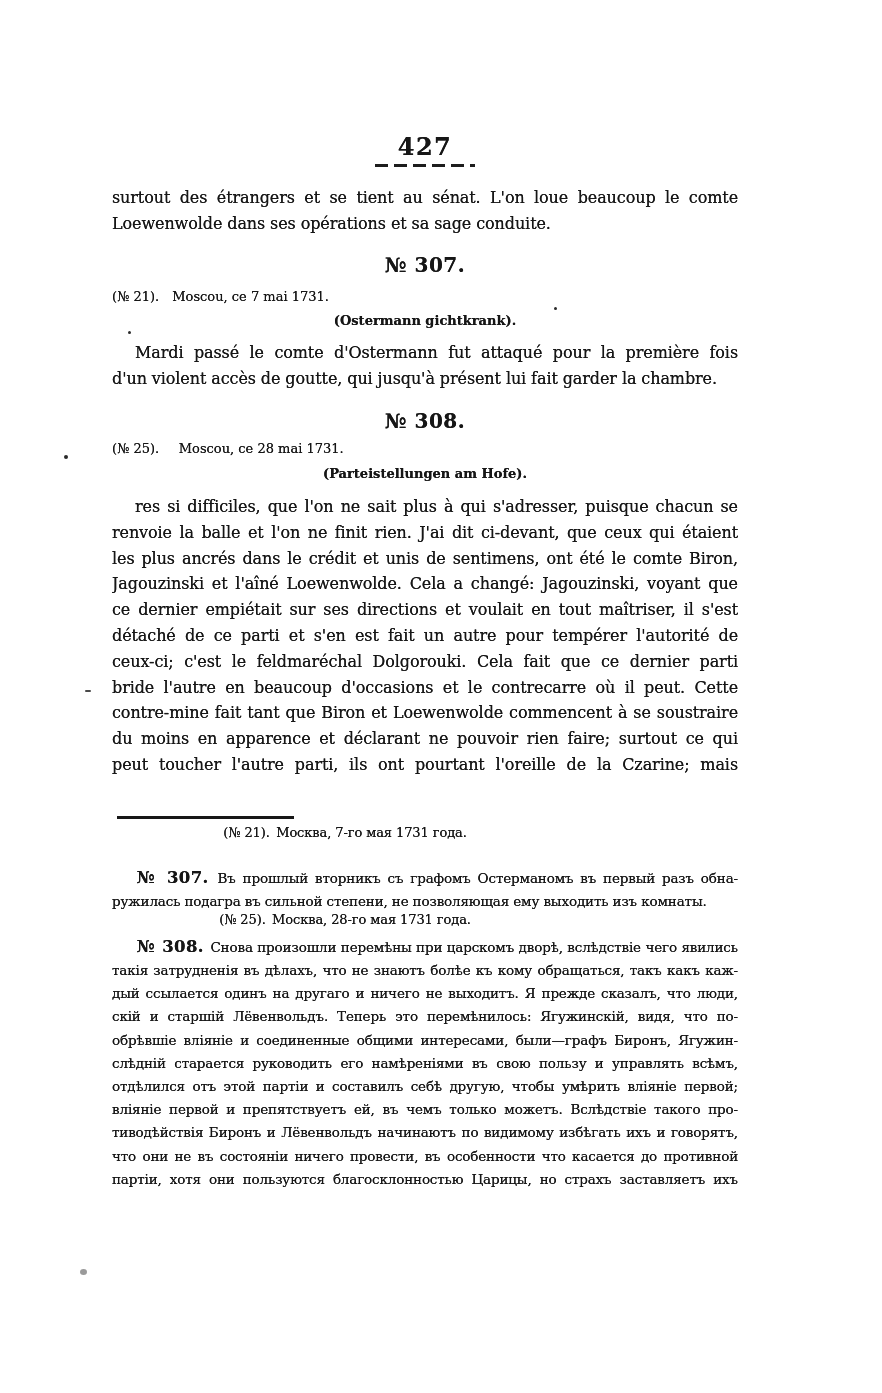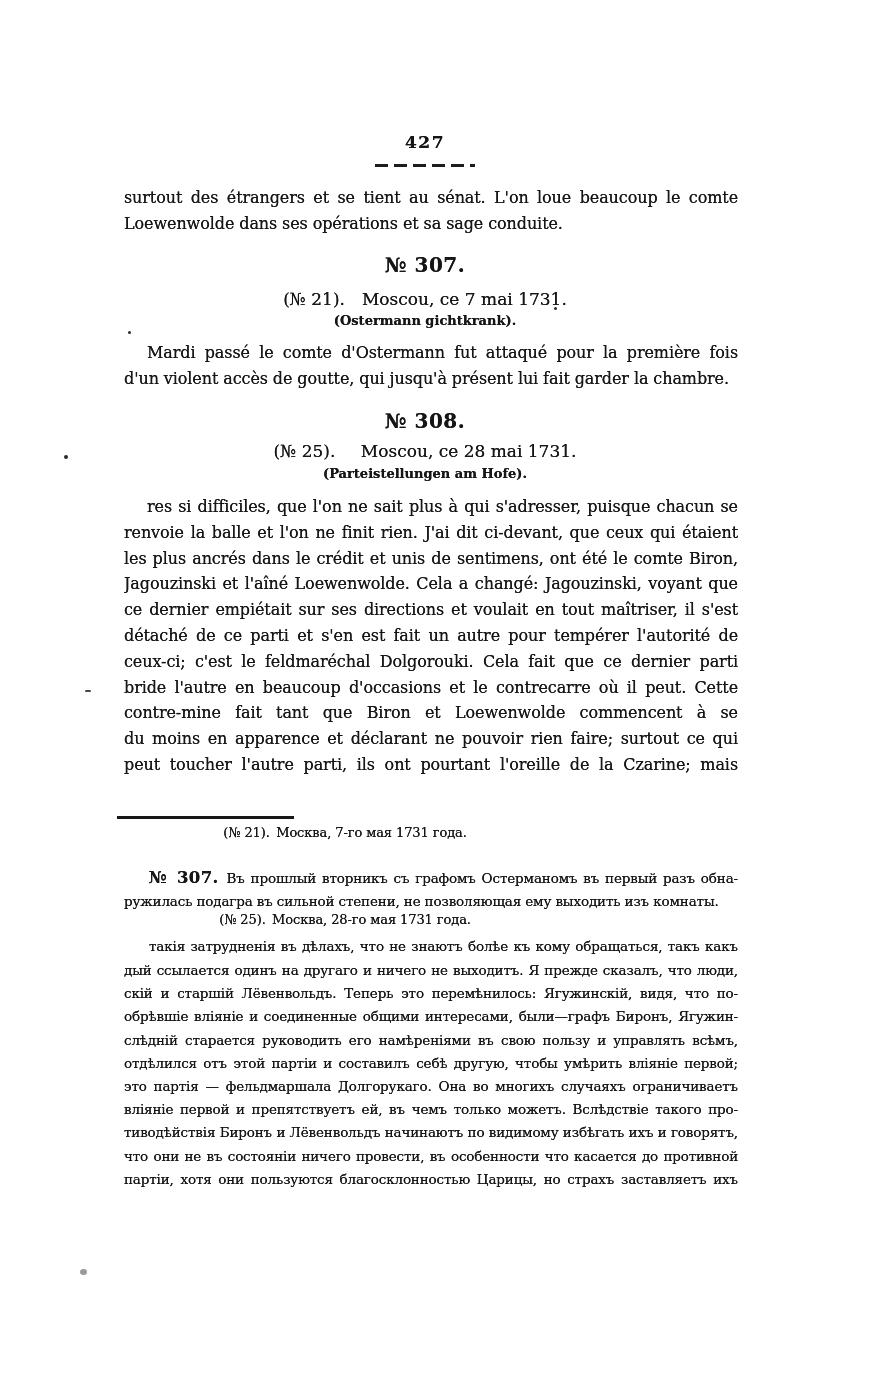--- a/index.html
+++ b/index.html
@@ -5,43 +5,43 @@
   html,body { margin:0; padding:0; background:#ffffff; }
   .page {
     position:relative; width:882px; height:1393px; background:#ffffff;
     color:#161616; font-family:"DejaVu Serif","Liberation Serif",serif;
     text-shadow:0 0 0.55px rgba(10,10,10,0.85);
     overflow:hidden;
   }
   
   .pageno {
     position:absolute; top:132px; left:112px; width:626px;
-    text-align:center; font-size:17px; font-weight:bold; letter-spacing:1.5px;
+    text-align:center; font-size:24px; font-weight:bold; letter-spacing:1.5px;
   }
   .pageno-rule {
     position:absolute; top:164px; left:375px; width:100px; height:3px;
     background:repeating-linear-gradient(90deg,#1d1d1d 0 13px,transparent 13px 19px);
   }
   
   .block { position:absolute; left:112px; width:626px; }
   .fr { font-size:16px; line-height:25.8px; letter-spacing:-0.1px; }
   .fn { font-size:13.5px; line-height:23.2px; letter-spacing:-0.15px; }
-  .tline { text-align:justify; text-align-last:justify; overflow:hidden;margin-left:12px; }
+  .tline { text-align:justify; text-align-last:justify; overflow:hidden; }
   .fr .tline { max-height:26px; }
   .fn .tline { max-height:24px; }
   .tline.last { text-align-last:left; }
   .ind .tline:first-child { text-indent:23px; }
   .ind-lg .tline:first-child { text-indent:25px; }
   .num { font-size:16.5px; font-weight:bold; letter-spacing:0.4px; }
   .heading {
     position:absolute; left:112px; width:626px; text-align:center;
     font-size:20px; font-weight:bold; letter-spacing:0.5px;
   }
   .dateline {
-    position:absolute; left:112px; width:626px; text-align:center; font-size:17px;
+    position:absolute; left:112px; width:626px; text-align:left; font-size:13px;
   }
   .gnote {
     position:absolute; left:112px; width:626px; text-align:center;
     font-size:13px; font-weight:bold;
   }
   .fnrule { position:absolute; left:117px; top:816px; width:177px; height:2.5px; background:#171717; }
   .fndate {
     position:absolute; left:112px; width:466px; text-align:center;
     font-size:13px; letter-spacing:-0.1px;
   }
@@ -108,27 +108,27 @@
   <div class="fnrule"></div>
 
   <div class="fndate" id="fd1">(№ 21). Москва, 7-го мая 1731 года.</div>
   <div class="block fn ind-lg" id="f307">
       <div class="tline"><span class="num">№ 307. </span><span>Въ прошлый вторникъ съ графомъ Остерманомъ въ первый разъ обна-</span></div>
       <div class="tline last"><span>ружилась подагра въ сильной степени, не позволяющая ему выходить изъ комнаты.</span></div>
     </div>
 
   <div class="fndate" id="fd2">(№ 25). Москва, 28-го мая 1731 года.</div>
   <div class="block fn ind-lg" id="f308">
+      <div class="tline"><span class="num">№ 308. </span><span>Снова произошли перемѣны при царскомъ дворѣ, вслѣдствіе чего явились</span></div>
       <div class="tline"><span>такія затрудненія въ дѣлахъ, что не знаютъ болѣе къ кому обращаться, такъ какъ каж-</span></div>
       <div class="tline"><span>дый ссылается одинъ на другаго и ничего не выходитъ. Я прежде сказалъ, что люди,</span></div>
       <div class="tline"><span>скій и старшій Лёвенвольдъ. Теперь это перемѣнилось: Ягужинскій, видя, что по-</span></div>
       <div class="tline"><span>обрѣвшіе вліяніе и соединенные общими интересами, были—графъ Биронъ, Ягужин-</span></div>
       <div class="tline"><span>слѣдній старается руководить его намѣреніями въ свою пользу и управлять всѣмъ,</span></div>
       <div class="tline"><span>отдѣлился отъ этой партіи и составилъ себѣ другую, чтобы умѣрить вліяніе первой;</span></div>
-      <div class="tline"><span>это партія — фельдмаршала Долгорукаго. Она во многихъ случаяхъ ограничиваетъ</span></div>
       <div class="tline"><span>вліяніе первой и препятствуетъ ей, въ чемъ только можетъ. Вслѣдствіе такого про-</span></div>
       <div class="tline"><span>тиводѣйствія Биронъ и Лёвенвольдъ начинаютъ по видимому избѣгать ихъ и говорятъ,</span></div>
       <div class="tline"><span>что они не въ состояніи ничего провести, въ особенности что касается до противной</span></div>
       <div class="tline"><span>партіи, хотя они пользуются благосклонностью Царицы, но страхъ заставляетъ ихъ</span></div>
     </div>
 
   <div class="speck" id="sp1"></div>
   <div class="speck" id="sp2"></div>
   <div class="speck" id="sp3"></div>
   <div class="speck" id="sp4"></div>

